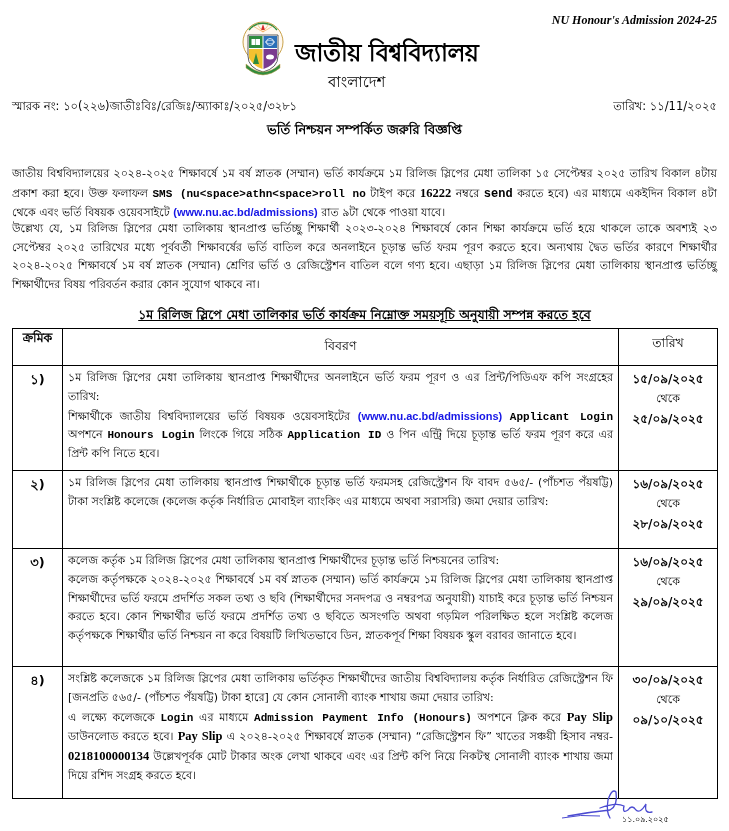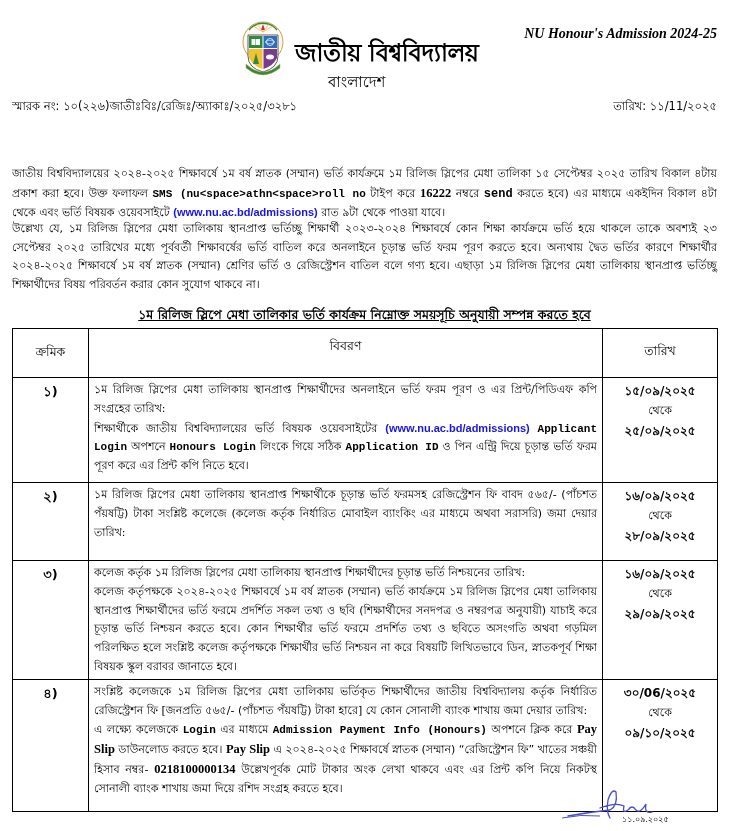--- a/index.html
+++ b/index.html
@@ -2,23 +2,23 @@
 <html><head>
 <meta charset="utf-8">
 <style>
   html, body { margin: 0; padding: 0; background: #ffffff; }
   body {
     width: 729px; height: 831px; position: relative; overflow: hidden;
     font-family: "DejaVu Sans", "Liberation Sans", sans-serif;
     color: #000;
   }
   .header-tag {
-    position: absolute; top: 26px; right: 12px;
+    position: absolute; top: 13px; right: 12px;
     font-family: "Liberation Serif", serif; font-style: italic; font-weight: bold;
-    font-size: 14px;
+    font-size: 12px;
   }
   .logo {
     position: absolute; left: 239px; top: 20px; width: 48px; height: 60px;
   }
   .uni-name {
     position: absolute; left: 295px; top: 34px;
     font-size: 24px; font-weight: bold; letter-spacing: -0.5px;
   }
   .uni-country {
     position: absolute; left: 328px; top: 70px; font-size: 15px;
@@ -94,36 +94,37 @@
   <path d="M7 44 Q24 60 41 44 L41 48 Q24 62 7 48 Z" fill="#2e8b3d" stroke="#c9a24a" stroke-width="0.5"></path>
 </svg>
 
 <div class="uni-name">জাতীয় বিশ্ববিদ্যালয়</div>
 <div class="uni-country">বাংলাদেশ</div>
 
 <div class="memo">স্মারক নং: ১০(২২৬)জাতীঃবিঃ/রেজিঃ/অ্যাকাঃ/২০২৫/৩২৮১</div>
 <div class="date-line">তারিখ: ১১/11/২০২৫</div>
 
 <div class="title">
+  <div>ভর্তি নিশ্চয়ন সম্পর্কিত জরুরি বিজ্ঞপ্তি</div>
 </div>
 
 <div class="body-para p1">
   <span>জাতীয় বিশ্ববিদ্যালয়ের ২০২৪-২০২৫ শিক্ষাবর্ষে ১ম বর্ষ স্নাতক (সম্মান) ভর্তি কার্যক্রমে ১ম রিলিজ স্লিপের মেধা তালিকা ১৫ সেপ্টেম্বর ২০২৫ তারিখ বিকাল ৪টায় প্রকাশ করা হবে। উক্ত ফলাফল </span><span class="latin">SMS (nu&lt;space&gt;athn&lt;space&gt;roll no</span><span> টাইপ করে </span><span class="latin-serif">16222</span><span> নম্বরে </span><span class="latin" style="font-size:12px">send</span><span> করতে হবে) এর মাধ্যমে একইদিন বিকাল ৪টা থেকে এবং ভর্তি বিষয়ক ওয়েবসাইটে </span><span class="link">(www.nu.ac.bd/admissions)</span><span> রাত ৯টা থেকে পাওয়া যাবে।</span>
 </div>
 
 <div class="body-para p2">উল্লেখ্য যে, ১ম রিলিজ স্লিপের মেধা তালিকায় স্থানপ্রাপ্ত ভর্তিচ্ছু শিক্ষার্থী ২০২৩-২০২৪ শিক্ষাবর্ষে কোন শিক্ষা কার্যক্রমে ভর্তি হয়ে থাকলে তাকে অবশ্যই ২৩ সেপ্টেম্বর ২০২৫ তারিখের মধ্যে পূর্ববর্তী শিক্ষাবর্ষের ভর্তি বাতিল করে অনলাইনে চূড়ান্ত ভর্তি ফরম পূরণ করতে হবে। অন্যথায় দ্বৈত ভর্তির কারণে শিক্ষার্থীর ২০২৪-২০২৫ শিক্ষাবর্ষে ১ম বর্ষ স্নাতক (সম্মান) শ্রেণির ভর্তি ও রেজিস্ট্রেশন বাতিল বলে গণ্য হবে। এছাড়া ১ম রিলিজ স্লিপের মেধা তালিকায় স্থানপ্রাপ্ত ভর্তিচ্ছু শিক্ষার্থীদের বিষয় পরিবর্তন করার কোন সুযোগ থাকবে না।</div>
 
 <div class="sched-heading">১ম রিলিজ স্লিপে মেধা তালিকার ভর্তি কার্যক্রম নিম্নোক্ত সময়সূচি অনুযায়ী সম্পন্ন করতে হবে</div>
 
 <table class="sched">
   <thead>
     <tr>
-      <th class="c-num" style="font-weight:normal;font-size:12.5px;padding:14px">ক্রমিক</th>
+      <th class="c-num" style="font-weight:bold;font-size:12.5px;padding:0">ক্রমিক</th>
       <th>বিবরণ</th>
-      <th class="c-date" style="font-weight:normal;font-size:12.5px;padding:12px">তারিখ</th>
+      <th class="c-date" style="font-weight:normal;font-size:12.5px;padding:4px">তারিখ</th>
     </tr>
   </thead>
   <tbody>
     <tr style="height:105px">
       <td class="c-num">১)</td>
       <td class="c-desc">
         <div>১ম রিলিজ স্লিপের মেধা তালিকায় স্থানপ্রাপ্ত শিক্ষার্থীদের অনলাইনে ভর্তি ফরম পূরণ ও এর প্রিন্ট/পিডিএফ কপি সংগ্রহের তারিখ:</div>
         <div><span>শিক্ষার্থীকে জাতীয় বিশ্ববিদ্যালয়ের ভর্তি বিষয়ক ওয়েবসাইটের </span><span class="link">(www.nu.ac.bd/admissions)</span><span> </span><span class="latin">Applicant Login</span><span> অপশনে </span><span class="latin">Honours Login</span><span> লিংকে গিয়ে সঠিক </span><span class="latin">Application ID</span><span> ও পিন এন্ট্রি দিয়ে চূড়ান্ত ভর্তি ফরম পূরণ করে এর প্রিন্ট কপি নিতে হবে।</span></div>
       </td>
       <td class="c-date">
@@ -153,21 +154,21 @@
         <div>২৯/০৯/২০২৫</div>
       </td>
     </tr>
     <tr style="height:132px">
       <td class="c-num">৪)</td>
       <td class="c-desc">
         <div>সংশ্লিষ্ট কলেজকে ১ম রিলিজ স্লিপের মেধা তালিকায় ভর্তিকৃত শিক্ষার্থীদের জাতীয় বিশ্ববিদ্যালয় কর্তৃক নির্ধারিত রেজিস্ট্রেশন ফি [জনপ্রতি ৫৬৫/- (পাঁচশত পঁয়ষট্টি) টাকা হারে] যে কোন সোনালী ব্যাংক শাখায় জমা দেয়ার তারিখ:</div>
         <div><span>এ লক্ষ্যে কলেজকে </span><span class="latin">Login</span><span> এর মাধ্যমে </span><span class="latin">Admission Payment Info (Honours)</span><span> অপশনে ক্লিক করে </span><span class="latin-serif">Pay Slip</span><span> ডাউনলোড করতে হবে। </span><span class="latin-serif">Pay Slip</span><span> এ ২০২৪-২০২৫ শিক্ষাবর্ষে স্নাতক (সম্মান) “রেজিস্ট্রেশন ফি” খাতের সঞ্চয়ী হিসাব নম্বর- </span><span class="latin-serif">0218100000134</span><span> উল্লেখপূর্বক মোট টাকার অংক লেখা থাকবে এবং এর প্রিন্ট কপি নিয়ে নিকটস্থ সোনালী ব্যাংক শাখায় জমা দিয়ে রশিদ সংগ্রহ করতে হবে।</span></div>
       </td>
       <td class="c-date">
-        <div>৩০/06/২০২৫</div>
+        <div>৩০/০৯/২০২৫</div>
         <div class="mid">থেকে</div>
         <div>০৯/১০/২০২৫</div>
       </td>
     </tr>
   </tbody>
 </table>
 
 <svg class="signature" viewBox="0 0 120 40">
   <path d="M8 30 Q30 26 50 24 Q58 20 56 6 Q52 2 48 14 Q46 26 50 32 M40 22 Q56 16 64 20 Q62 28 68 24 Q72 18 76 24 Q80 28 86 18 Q84 28 92 26" fill="none" stroke="#4b4bd1" stroke-width="1.3" stroke-linecap="round"></path>
   <path d="M2 32 Q20 28 40 30" fill="none" stroke="#4b4bd1" stroke-width="1"></path>

